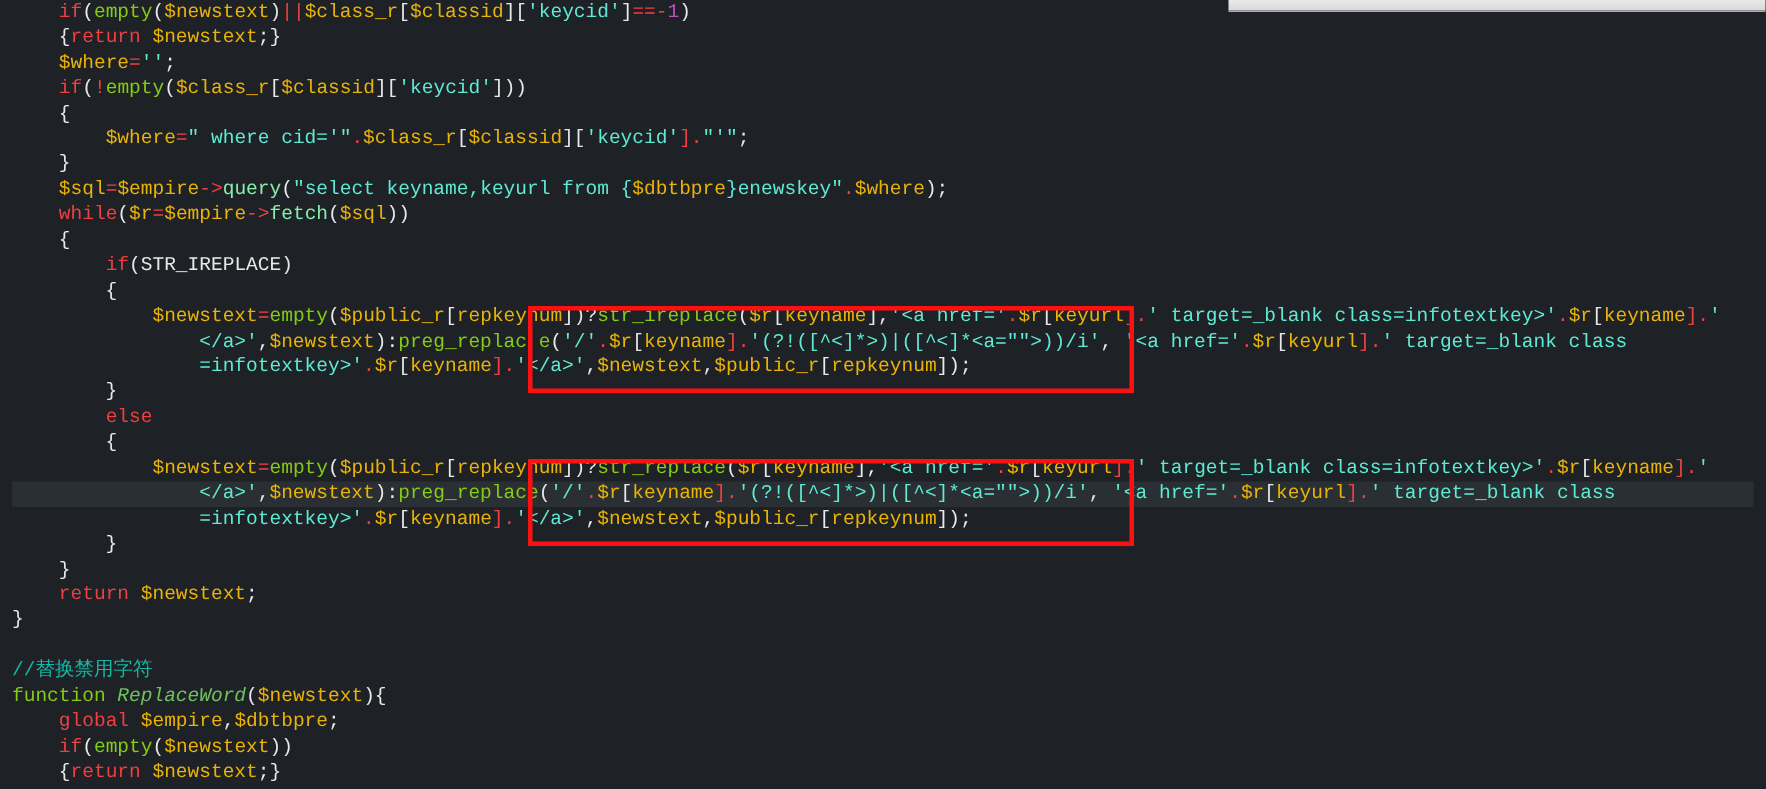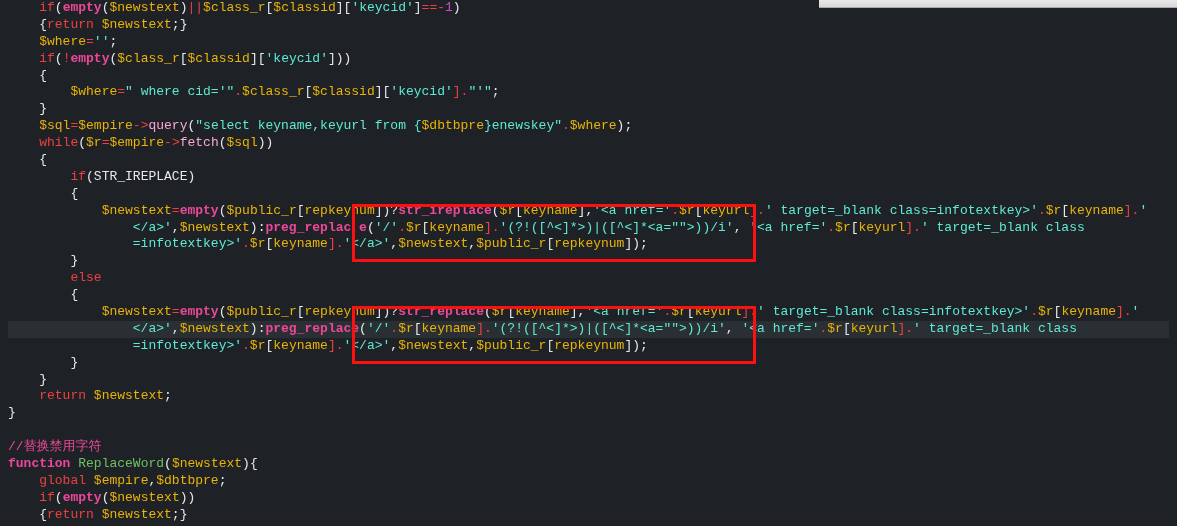--- a/index.html
+++ b/index.html
@@ -15,27 +15,27 @@
   position: relative;
 }
 .editor {
   padding: 0 8px;
   white-space: pre;
 }
 .line { position: relative; }
 .highlight-line { background: #2a2f33; }
 .c-red { color: #ee4040; text-align: right; }
 .c-yellow { color: #5eead4; }
-.c-green { color: #70c060; }
+.c-green { color: #70c060; font-style: italic; }
 .c-orange { color: #eab308; }
 .c-white { color: #e8e8e8; }
-.c-blue { color: #ec4899; font-weight: bold; }
+.c-blue { color: #84cc16; }
 .c-magenta { color: #c050c0; }
-.c-grey { color: #ec4899; }
-.c-cyan { color: #f9a8d4; }
+.c-grey { color: #14b8a6; }
+.c-cyan { color: #86efac; }
 .c-ltgreen { color: #eab308; }
 .boxed {
   position: absolute;
   border: 3px solid #ff1010;
   pointer-events: none;
 }
 .box1 { top: 204px; left: 352px; width: 404px; height: 58px; }
 .box2 { top: 306px; left: 352px; width: 404px; height: 58px; }
 .tab-edge {
   position: absolute;

